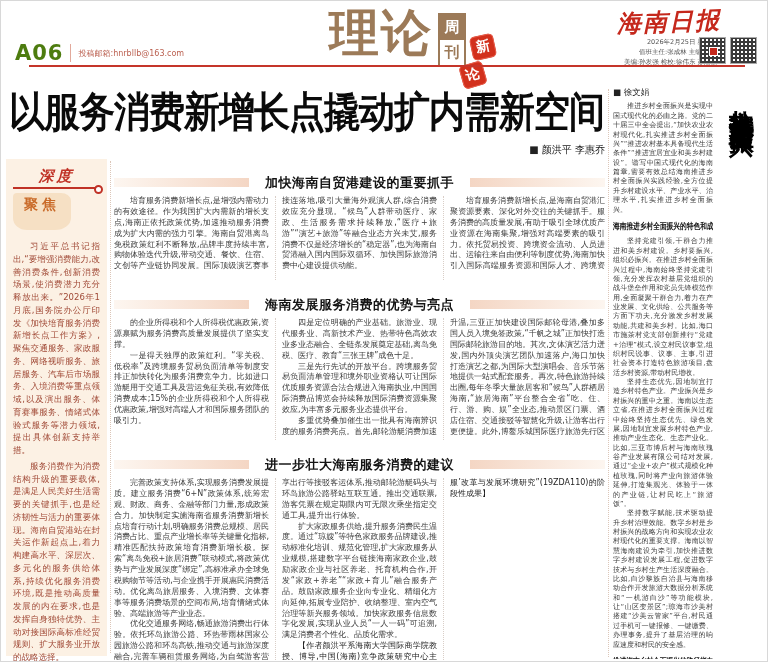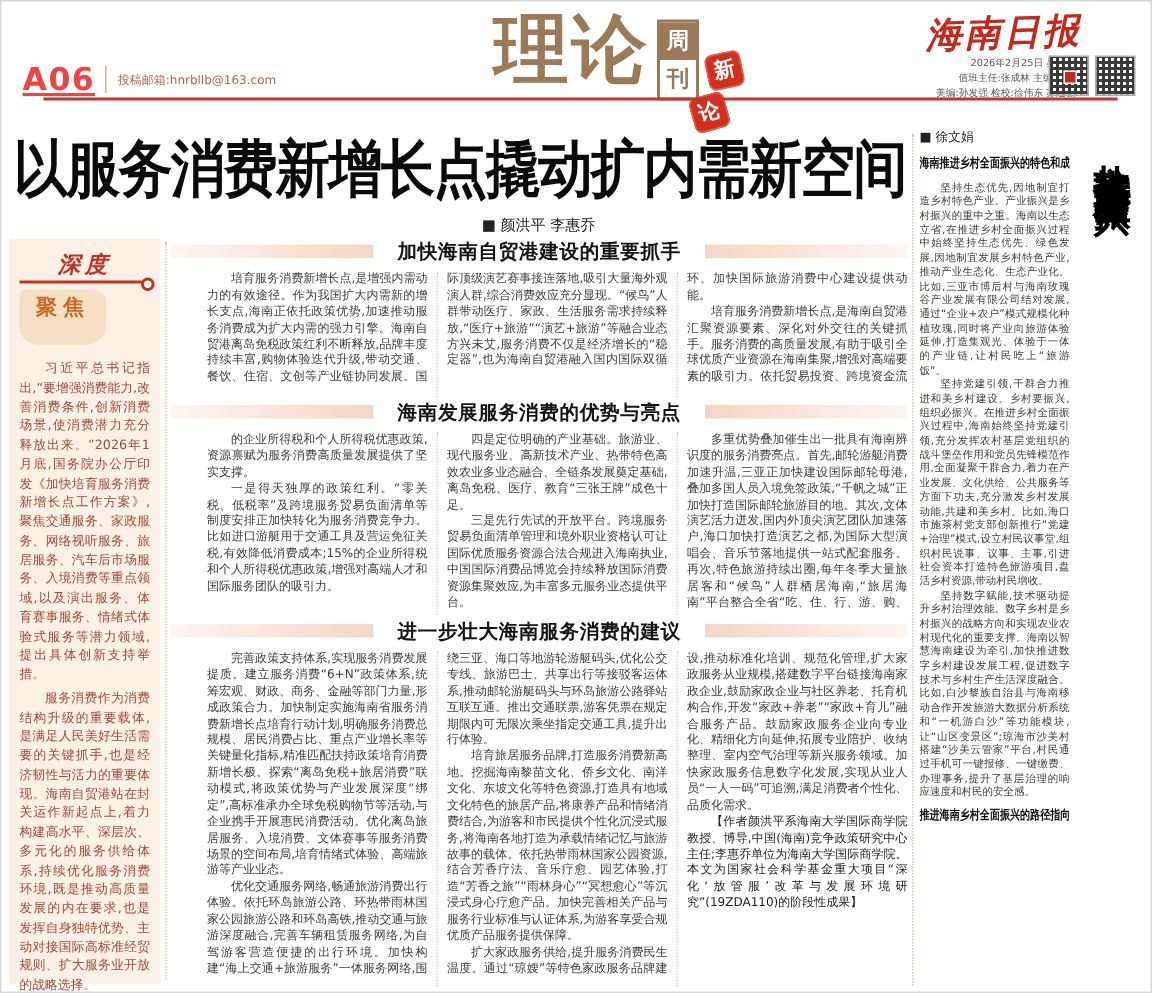--- a/index.html
+++ b/index.html
@@ -1,20 +1,20 @@
 <!DOCTYPE html>
 <html><head>
 <meta charset="utf-8">
 <style>
   html,body{margin:0;padding:0;background:#f2f2f2;}
   .page{position:relative;width:766px;height:660px;background:#fff;border:1px solid #d8d8d8;
         overflow:hidden;font-family:"DejaVu Sans",sans-serif;}
   
   .pageno-block{position:absolute;left:14px;top:40px;display:flex;align-items:center;}
-  .page-no{font-size:21px;font-weight:bold;color:#ef4444;letter-spacing:1px;text-decoration:underline;}
+  .page-no{font-size:21px;font-weight:bold;color:#4d7c0f;letter-spacing:1px;}
   .pn-divider{width:1px;height:18px;background:#e2a99b;margin:0 7px;}
   .email{font-size:8px;color:#bb6050;}
   .red-rule{position:absolute;left:28px;right:22px;top:64px;height:2px;background:#c5352a;}
   .masthead-center{position:absolute;left:328px;top:4px;height:80px;}
   .lilun{font-family:"DejaVu Serif",serif;font-size:50px;font-weight:bold;color:#9c7a58;letter-spacing:2px;line-height:1.1;}
   .zhoukan-box{display:inline-flex;flex-direction:column;width:24px;border:2px solid #9c7a58;
                vertical-align:top;margin:8px 0 0 5px;background:#fff;}
   .zk-top{background:#9c7a58;color:#fff;font-size:15px;font-weight:bold;text-align:center;padding:3px 0;}
   .zk-bottom{color:#9c7a58;font-size:15px;font-weight:bold;text-align:center;padding:3px 0;}
   .seal{position:absolute;left:130px;top:30px;width:44px;height:58px;}
@@ -28,45 +28,45 @@
   .paper-meta{position:absolute;top:31px;left:0;width:122px;text-align:right;font-size:6.5px;color:#555;line-height:1.55;}
   .qr-codes{position:absolute;top:31px;right:2px;display:flex;gap:4px;}
   .qr{width:25px;height:25px;border:1px solid #aaa;background-color:#fff;position:relative;
       background-image:repeating-linear-gradient(0deg,#3a3a3a 0 2px,transparent 2px 4px),
                        repeating-linear-gradient(90deg,#3a3a3a 0 2px,#fff 2px 4px);}
   .qr .qr-dot{position:absolute;left:9px;top:9px;width:7px;height:7px;background:#c5281c;border:1px solid #fff;}
   
   .headline{position:absolute;left:8px;top:84px;width:594px;margin:0;text-align:center;
             font-size:36px;font-weight:900;color:#0a0a0a;letter-spacing:-1px;
             transform:scaleY(1.15);transform-origin:top center;white-space:nowrap;}
-  .byline{position:absolute;left:112px;top:142px;width:492px;text-align:center;font-size:10px;color:#222;}
+  .byline{position:absolute;left:112px;top:142px;width:492px;text-align:right;font-size:10px;color:#222;}
   
   .focus-sidebar{position:absolute;left:5px;top:158px;width:101px;height:497px;background:#fcf1e4;
                  box-sizing:border-box;padding:8px 7px;}
   .shendu{font-family:"DejaVu Serif",serif;font-style:italic;font-weight:bold;color:#c03226;
           font-size:15px;text-align:center;letter-spacing:3px;}
   .focus-underline{border-top:2px solid #c03226;position:relative;margin:1px 0 4px;}
   .focus-underline .dot{position:absolute;right:-3px;top:-4px;width:5px;height:5px;border:2px solid #c03226;
                         border-radius:50%;background:#fff;}
   .jujiao{display:inline-block;background:#f6e0c4;color:#c96a28;font-weight:bold;font-size:14px;
           letter-spacing:4px;padding:3px 11px 16px;border-radius:4px 10px 16px 14px/4px 8px 12px 12px;}
   .focus-sidebar p{margin:0 0 3px;font-size:8.5px;line-height:1.5;color:#a04936;text-align:justify;text-indent:2em;}
   .focus-sidebar p:first-of-type{margin-top:10px;}
   .vrule{position:absolute;width:0;border-left:1px dotted #dcc6b8;}
   .vrule.r1{left:109px;top:160px;height:492px;}
   .vrule.r2{left:607px;top:88px;height:568px;}
   
   .article-main{position:absolute;left:113px;top:157px;width:491px;}
-  .sec-header{display:flex;align-items:center;gap:16px;height:17px;margin:1px 0 5px;text-align:center;}
+  .sec-header{display:flex;align-items:center;gap:16px;height:17px;margin:16px 0 5px;text-align:center;}
   .sec-header h2{font-size:13px;font-weight:bold;color:#141414;margin:0;white-space:nowrap;letter-spacing:0.5px;}
   .bar{flex:1;height:9px;}
   .bar.l{background:linear-gradient(to left,#f4d6c4,#fdf6f0);}
   .bar.r{background:linear-gradient(to right,#f4d6c4,#fdf6f0);}
   .cols{column-count:3;column-gap:13px;column-rule:1px dotted #d9cec7;column-fill:auto;overflow:hidden;
-        font-size:8px;line-height:1.36;color:#3b3b3b;text-align:justify;margin-left:24px;}
+        font-size:8px;line-height:1.36;color:#3b3b3b;text-align:justify;}
   .cols p{margin:0;text-indent:2em;}
   .cols.s1{height:84px;}
   .cols.s2{height:122px;margin-bottom:2px;}
   .cols.s3{height:224px;}
   .footnote{font-weight:normal;color:#1d1d1d;}
   
   .right-article{position:absolute;left:612px;top:86px;width:100px;height:572px;overflow:hidden;
                  font-size:7px;line-height:1.34;color:#3b3b3b;text-align:justify;}
   .right-article p{margin:0;text-indent:2em;}
   .r-byline{font-size:8.5px;color:#222;margin:0 0 4px;text-indent:0 !important;}
@@ -158,31 +158,31 @@
     </div>
 
     <div class="sec-header">
       <span class="bar l"></span>
       <h2>进一步壮大海南服务消费的建议</h2>
       <span class="bar r"></span>
     </div>
     <div class="cols s3">
       <p>完善政策支持体系,实现服务消费发展提质。建立服务消费“6+N”政策体系,统筹宏观、财政、商务、金融等部门力量,形成政策合力。加快制定实施海南省服务消费新增长点培育行动计划,明确服务消费总规模、居民消费占比、重点产业增长率等关键量化指标,精准匹配扶持政策培育消费新增长极。探索“离岛免税+旅居消费”联动模式,将政策优势与产业发展深度“绑定”,高标准承办全球免税购物节等活动,与企业携手开展惠民消费活动。优化离岛旅居服务、入境消费、文体赛事等服务消费场景的空间布局,培育情绪式体验、高端旅游等产业业态。</p>
       <p>优化交通服务网络,畅通旅游消费出行体验。依托环岛旅游公路、环热带雨林国家公园旅游公路和环岛高铁,推动交通与旅游深度融合,完善车辆租赁服务网络,为自驾游客营造便捷的出行环境。加快构建“海上交通+旅游服务”一体服务网络,围绕三亚、海口等地游轮游艇码头,优化公交专线、旅游巴士、共享出行等接驳客运体系,推动邮轮游艇码头与环岛旅游公路驿站互联互通。推出交通联票,游客凭票在规定期限内可无限次乘坐指定交通工具,提升出行体验。</p>
-      <p>培育旅居服务品牌,打造服务消费新高地。挖掘海南黎苗文化、侨乡文化、南洋文化、东坡文化等特色资源,打造具有地域文化特色的旅居产品,将康养产品和情绪消费结合,为游客和市民提供个性化沉浸式服务,将海南各地打造为承载情绪记忆与旅游故事的载体。依托热带雨林国家公园资源,结合芳香疗法、音乐疗愈、园艺体验,打造“芳香之旅”“雨林身心”“冥想愈心”等沉浸式身心疗愈产品。加快完善相关产品与服务行业标准与认证体系,为游客享受合规优质产品服务提供保障。</p>
       <p>扩大家政服务供给,提升服务消费民生温度。通过“琼嫂”等特色家政服务品牌建设,推动标准化培训、规范化管理,扩大家政服务从业规模,搭建数字平台链接海南家政企业,鼓励家政企业与社区养老、托育机构合作,开发“家政+养老”“家政+育儿”融合服务产品。鼓励家政服务企业向专业化、精细化方向延伸,拓展专业陪护、收纳整理、室内空气治理等新兴服务领域。加快家政服务信息数字化发展,实现从业人员“一人一码”可追溯,满足消费者个性化、品质化需求。</p>
       <p class="footnote">【作者颜洪平系海南大学国际商学院教授、博导,中国(海南)竞争政策研究中心主任;李惠乔单位为海南大学国际商学院。本文为国家社会科学基金重大项目“深化‘放管服’改革与发展环境研究”(19ZDA110)的阶段性成果】</p>
     </div>
   </main>
 
   <section class="right-article">
     <div class="r-byline">■ 徐文娟</div>
+    <p>推进乡村全面振兴是实现中国式现代化的必由之路。党的二十届三中全会提出,“加快农业农村现代化,扎实推进乡村全面振兴”“推进农村基本具备现代生活条件”“推进宜居宜业和美乡村建设”。谱写中国式现代化的海南篇章,需要有效总结海南推进乡村全面振兴实践经验,全方位提升乡村建设水平、产业水平、治理水平,扎实推进乡村全面振兴。</p>
     <h3>海南推进乡村全面振兴的特色和成就</h3>
+    <p>坚持党建引领,干群合力推进和美乡村建设。乡村要振兴,组织必振兴。在推进乡村全面振兴过程中,海南始终坚持党建引领,充分发挥农村基层党组织的战斗堡垒作用和党员先锋模范作用,全面凝聚干群合力,着力在产业发展、文化供给、公共服务等方面下功夫,充分激发乡村发展动能,共建和美乡村。比如,海口市施茶村党支部创新推行“党建+治理”模式,设立村民议事堂,组织村民说事、议事、主事,引进社会资本打造特色旅游项目,盘活乡村资源,带动村民增收。</p>
     <p>坚持生态优先,因地制宜打造乡村特色产业。产业振兴是乡村振兴的重中之重。海南以生态立省,在推进乡村全面振兴过程中始终坚持生态优先、绿色发展,因地制宜发展乡村特色产业,推动产业生态化、生态产业化。比如,三亚市博后村与海南玫瑰谷产业发展有限公司结对发展,通过“企业+农户”模式规模化种植玫瑰,同时将产业向旅游体验延伸,打造集观光、体验于一体的产业链,让村民吃上“旅游饭”。</p>
-    <p>坚持党建引领,干群合力推进和美乡村建设。乡村要振兴,组织必振兴。在推进乡村全面振兴过程中,海南始终坚持党建引领,充分发挥农村基层党组织的战斗堡垒作用和党员先锋模范作用,全面凝聚干群合力,着力在产业发展、文化供给、公共服务等方面下功夫,充分激发乡村发展动能,共建和美乡村。比如,海口市施茶村党支部创新推行“党建+治理”模式,设立村民议事堂,组织村民说事、议事、主事,引进社会资本打造特色旅游项目,盘活乡村资源,带动村民增收。</p>
     <p>坚持数字赋能,技术驱动提升乡村治理效能。数字乡村是乡村振兴的战略方向和实现农业农村现代化的重要支撑。海南以智慧海南建设为牵引,加快推进数字乡村建设发展工程,促进数字技术与乡村生产生活深度融合。比如,白沙黎族自治县与海南移动合作开发旅游大数据分析系统和“一机游白沙”等功能模块,让“山区变景区”;琼海市沙美村搭建“沙美云管家”平台,村民通过手机可一键报修、一键缴费、办理事务,提升了基层治理的响应速度和村民的安全感。</p>
     <h3>推进海南乡村全面振兴的路径指向</h3>
 
   </section>
 
   <div class="vertical-title">扎实推进海南乡村全面振兴</div>
 
 </div>
 
 </body></html>

